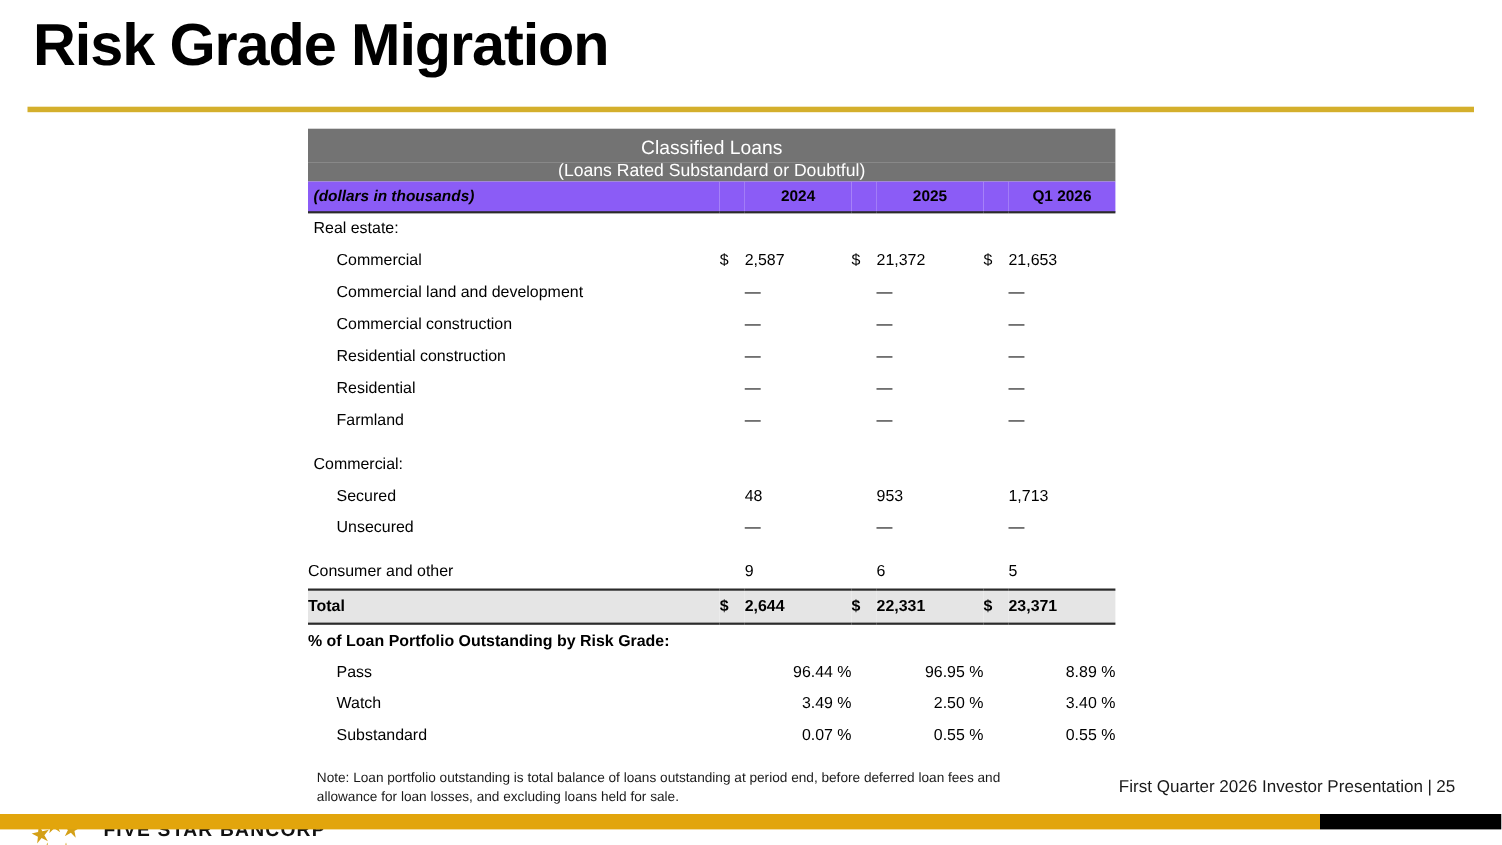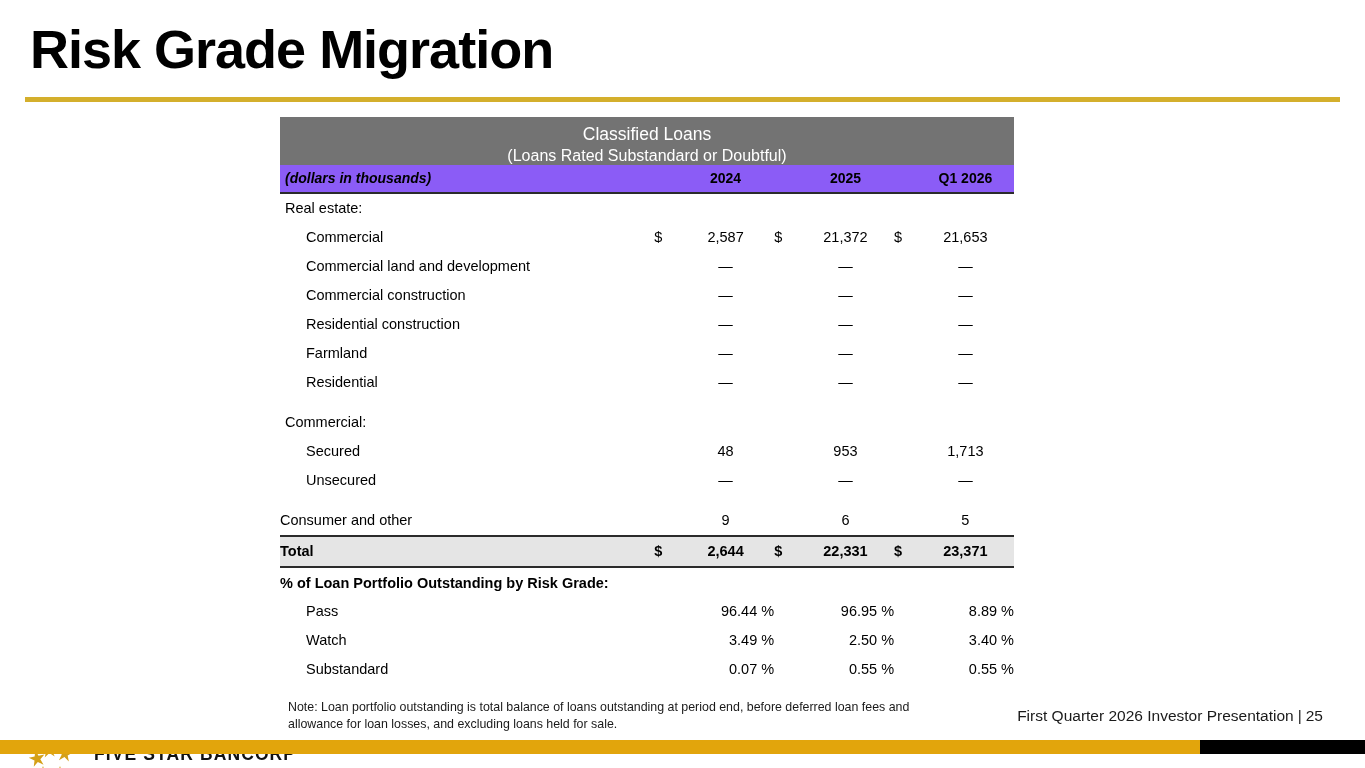--- a/index.html
+++ b/index.html
@@ -13,21 +13,21 @@
     position: relative;
     overflow: hidden;
     font-family: "Liberation Sans", sans-serif;
     color: #000000;
   }
 
   
   .slide-title {
     position: absolute;
     left: 30px;
-    top: 22px;
+    top: 14px;
     font-size: 54px;
     font-weight: bold;
     letter-spacing: -1px;
     line-height: 1;
     color: #000000;
     white-space: nowrap;
   }
   .title-rule {
     position: absolute;
     left: 25px;
@@ -81,21 +81,21 @@
   }
   tr.hdr-gold td.yr { text-align: center; }
 
   td.lbl {
     text-align: left;
     padding-left: 5px;
     white-space: nowrap;
   }
   td.lbl.indent { padding-left: 26px; }
   td.cur { text-align: left; padding-left: 2px; }
-  td.num { text-align: center; padding-right: 19px; }
+  td.num { text-align: left; padding-right: 19px; }
   td.pct { text-align: right; padding-right: 2px; }
 
   tr.body-row td {
     padding: 6.5px 0;
     font-size: 14.5px;
   }
   tr.section-row td {
     padding-top: 6.5px;
     padding-bottom: 6.5px;
     font-size: 14.5px;
@@ -238,30 +238,30 @@
         <tr class="body-row">
           <td class="lbl indent">Residential construction</td>
           <td class="cur "></td>
           <td class="num ">—</td>
           <td class="cur "></td>
           <td class="num ">—</td>
           <td class="cur "></td>
           <td class="num ">—</td>
         </tr>
         <tr class="body-row">
+          <td class="lbl indent">Residential</td>
+          <td class="cur "></td>
+          <td class="num ">—</td>
+          <td class="cur "></td>
+          <td class="num ">—</td>
+          <td class="cur "></td>
+          <td class="num ">—</td>
+        </tr>
+        <tr class="body-row">
           <td class="lbl indent">Farmland</td>
-          <td class="cur "></td>
-          <td class="num ">—</td>
-          <td class="cur "></td>
-          <td class="num ">—</td>
-          <td class="cur "></td>
-          <td class="num ">—</td>
-        </tr>
-        <tr class="body-row">
-          <td class="lbl indent">Residential</td>
           <td class="cur "></td>
           <td class="num ">—</td>
           <td class="cur "></td>
           <td class="num ">—</td>
           <td class="cur "></td>
           <td class="num ">—</td>
         </tr>
         <tr class="spacer-row">
           <td colspan="7"></td>
         </tr>

